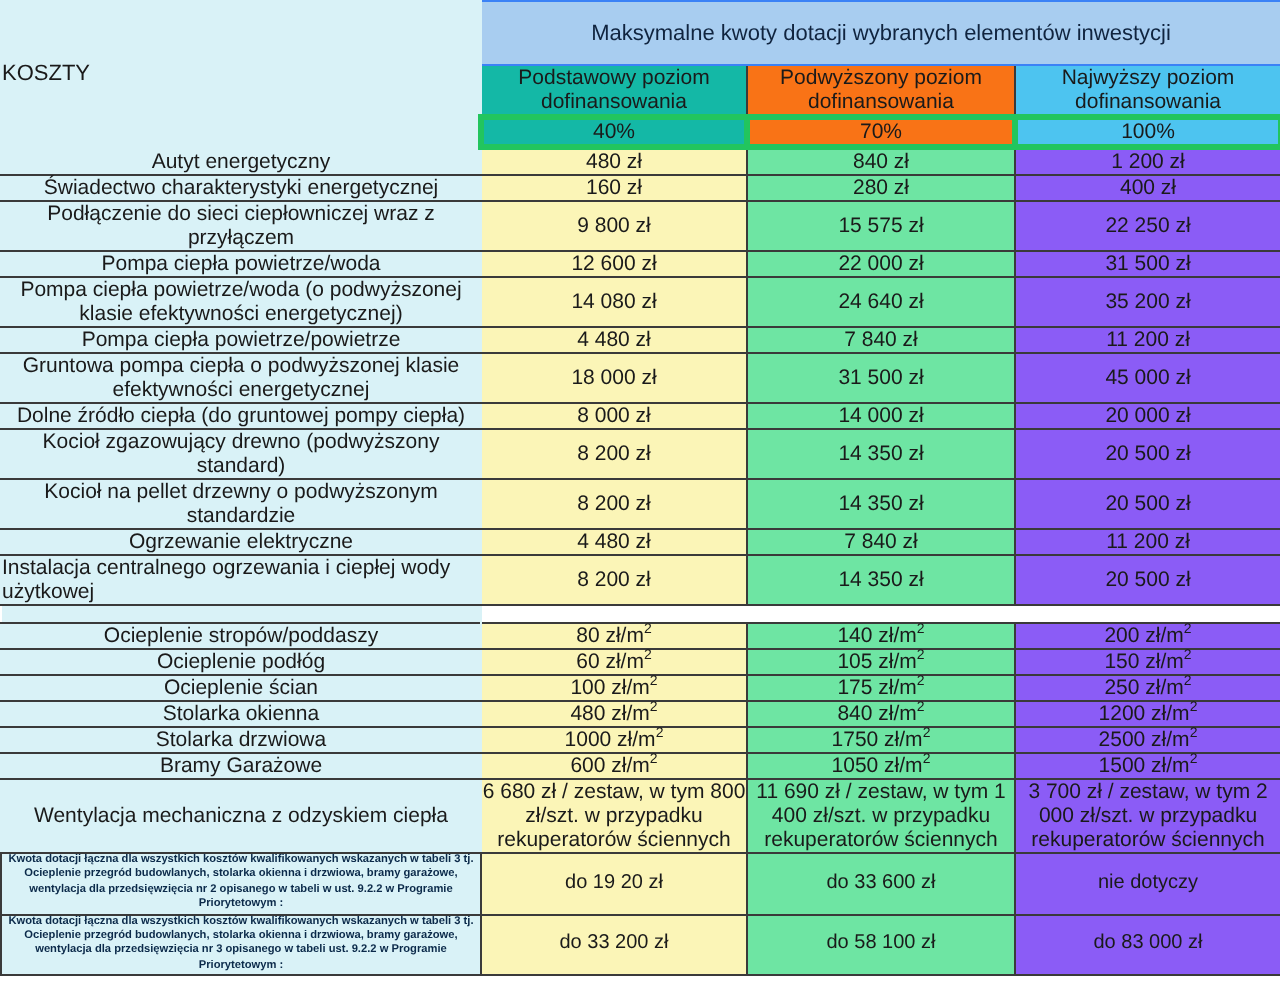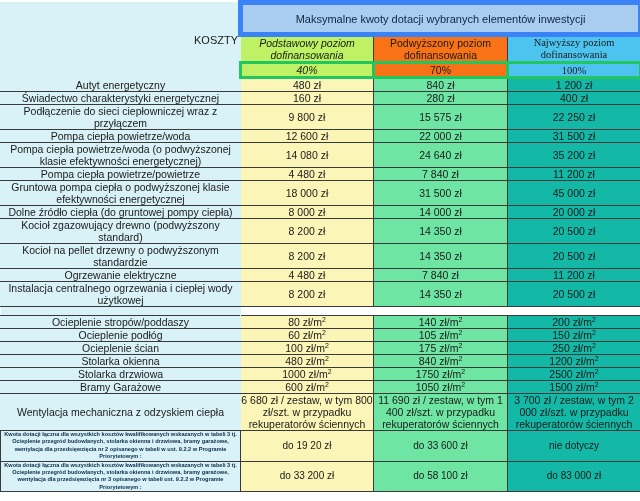--- a/index.html
+++ b/index.html
@@ -37,71 +37,71 @@
     color: #1a1a1a;
     font-size: 10.5px;
     line-height: 12px;
     padding: 1px 2px 1px 4px;
     text-align: center;
     border-top: 1px solid #3a3a3a;
     border-bottom: 1px solid #3a3a3a;
     border-left: 1px solid #d9f2f7;
     border-right: 1px solid #d9f2f7;
   }
-  .lbl.center { text-align: center; }
+  .lbl.center { text-align: left; }
 
   .val {
     font-size: 10.5px;
     line-height: 12px;
     text-align: center;
     color: #1a1a1a;
     border: 1px solid #3a3a3a;
     padding: 1px 3px;
   }
   .val.basic  { background: #fbf5b7; }
   .val.raised { background: #6ee5a3; }
-  .val.high   { background: #14b8a6; }
+  .val.high   { background: #8b5cf6; }
 
   
   .hdr-koszty {
     background: #d9f2f7;
-    text-align: right;
+    text-align: left;
     font-size: 11px;
     color: #1a1a1a;
     vertical-align: middle;
     border: 1px solid #d9f2f7;
   }
   .hdr-max {
     background: #a8cdf0;
     text-align: center;
     font-size: 11px;
     color: #10243f;
-    border: 5px solid #3b82f6;
+    border: 1px solid #3b82f6;
     padding: 4px 2px;
     height: 32px;
   }
   .hdr-lvl {
     font-size: 10.5px;
     line-height: 12px;
     text-align: center;
     color: #1a1a1a;
     border: 1px solid #3a3a3a;
     padding: 2px;
     height: 26px;
   }
   .hdr-pct {
     font-size: 10.5px;
     text-align: center;
     color: #1a1a1a;
     border: 3px solid #22c55e;
     height: 13px;
   }
-  .hdr-lvl.basic, .hdr-pct.basic   { background: #bef264; font-style: italic; }
+  .hdr-lvl.basic, .hdr-pct.basic   { background: #14b8a6; }
   .hdr-lvl.raised, .hdr-pct.raised { background: #f97316; }
-  .hdr-lvl.high, .hdr-pct.high     { background: #4dc4f0; font-family: Liberation Serif, serif; }
+  .hdr-lvl.high, .hdr-pct.high     { background: #4dc4f0; }
 
   .spacer-row td {
     background: #d9f2f7;
     border: none;
     height: 9px;
   }
   .spacer-row td.blank-white {
     background: #ffffff;
     border: none;
   }

